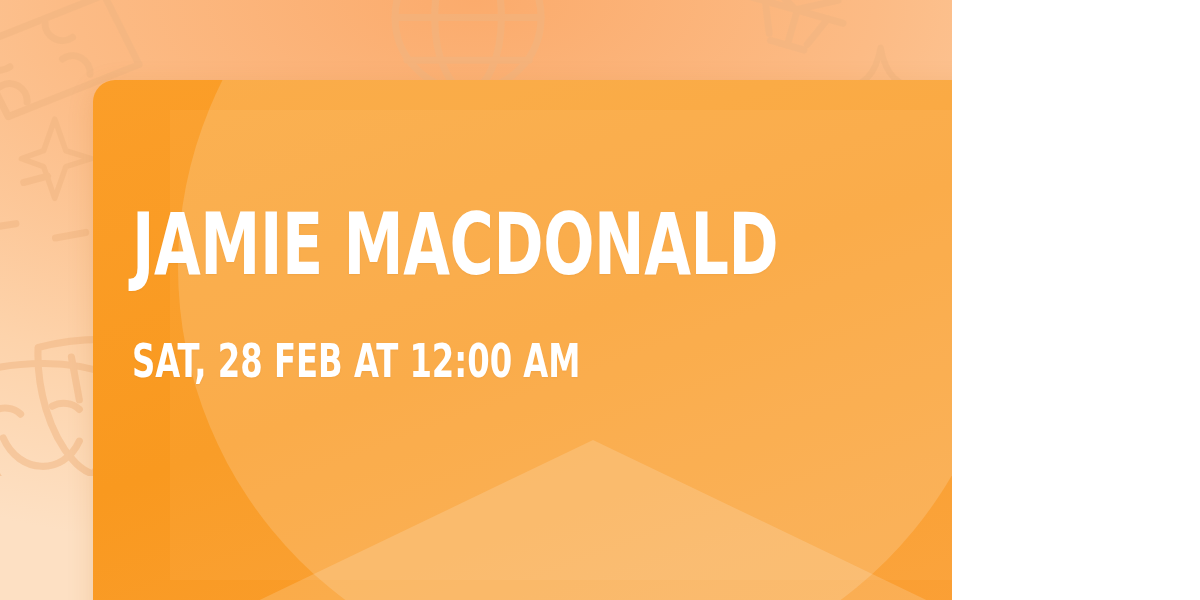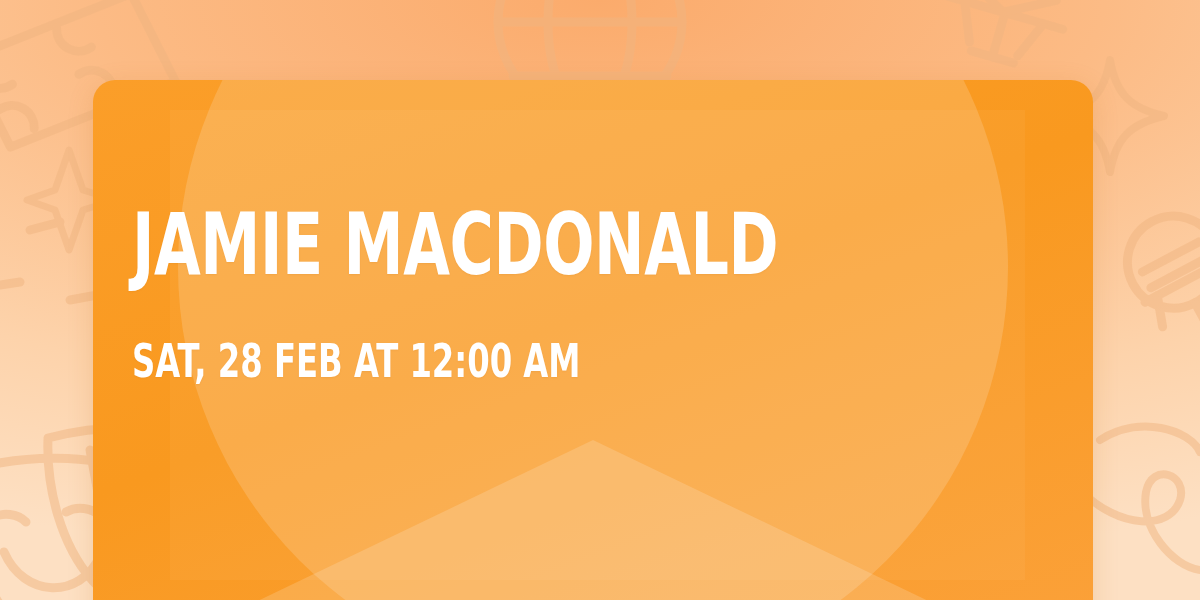--- a/index.html
+++ b/index.html
@@ -2,21 +2,21 @@
 <html><head>
 <meta charset="utf-8">
 <style>
   html, body {
     margin: 0;
     padding: 0;
     background: #ffffff;
   }
   #stage {
     position: relative;
-    width: 1200px;
+    width: 952px;
     height: 600px;
     overflow: hidden;
     font-family: "Liberation Sans", sans-serif;
   }
 
   
   .bg {
     position: absolute;
     inset: 0;
     background:

